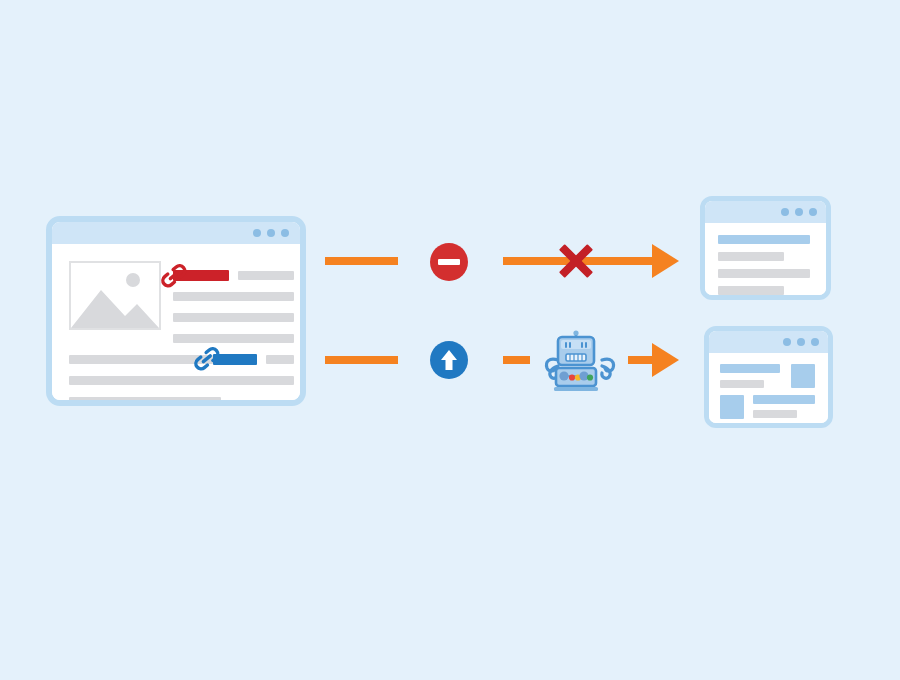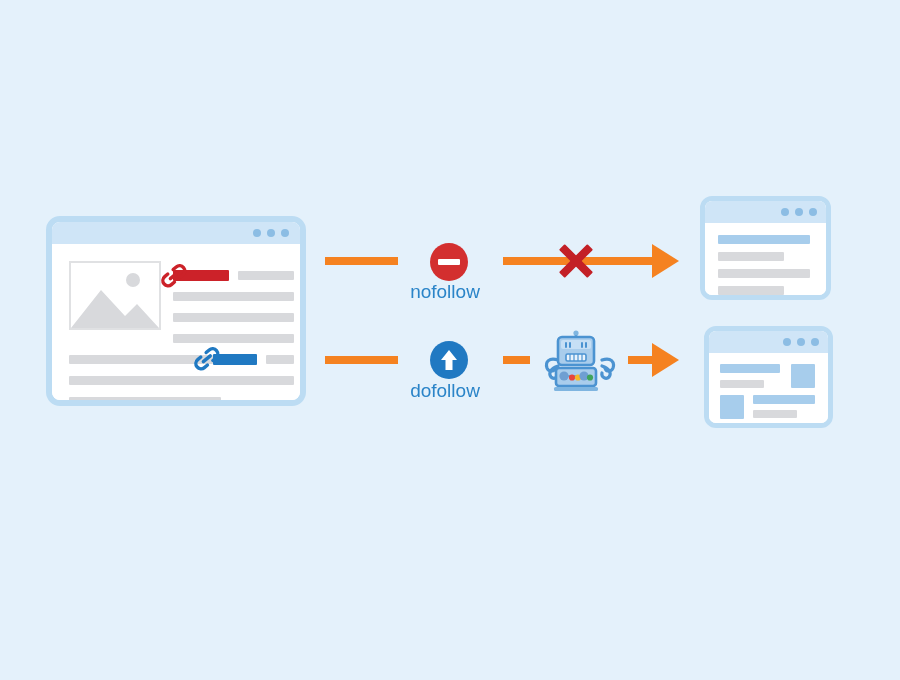--- a/index.html
+++ b/index.html
@@ -245,38 +245,36 @@
       </svg>
 
     </div>
   </div>
 
   <div class="oline" style="left:325px; top:257px; width:73px;"></div>
 
   <div class="badge stop" style="left:430px; top:243px;">
     <span class="minus"></span>
   </div>
-  <div class="label" style="left:355px; top:281px; width:180px;">nofollow</div>
 
   <div class="oline" style="left:503px; top:257px; width:150px;"></div>
   <div class="oarrow-head" style="left:652px; top:244px;"></div>
 
   <div class="xmark" style="left:556px; top:241px; width:40px; height:40px;">
     <span class="a"></span>
     <span class="b"></span>
   </div>
 
   <div class="oline" style="left:325px; top:356px; width:73px;"></div>
 
   <div class="badge up" style="left:430px; top:341px;">
     <svg width="38" height="38" viewBox="0 0 38 38">
       <path d="M19 9 L27 19 H22.5 V29 H15.5 V19 H11 Z" fill="#ffffff"></path>
     </svg>
   </div>
-  <div class="label" style="left:355px; top:380px; width:180px;">dofollow</div>
 
   <div class="oline" style="left:503px; top:356px; width:27px;"></div>
 
   <svg id="crawler-robot" width="80" height="62" viewBox="0 0 80 62">
 
     <g fill="none" stroke="#4b93d1" stroke-width="3.2" stroke-linecap="round">
       <path d="M22 30 C13 27 9 32 11 38 C12.5 42 18 42 19 38"></path>
       <path d="M22 36 C15 38 12 43 15 47 C18 50 23 47 22 43"></path>
       <path d="M66 30 C75 27 79 32 77 38 C75.5 42 70 42 69 38"></path>
       <path d="M66 36 C73 38 76 43 73 47 C70 50 65 47 66 43"></path>

